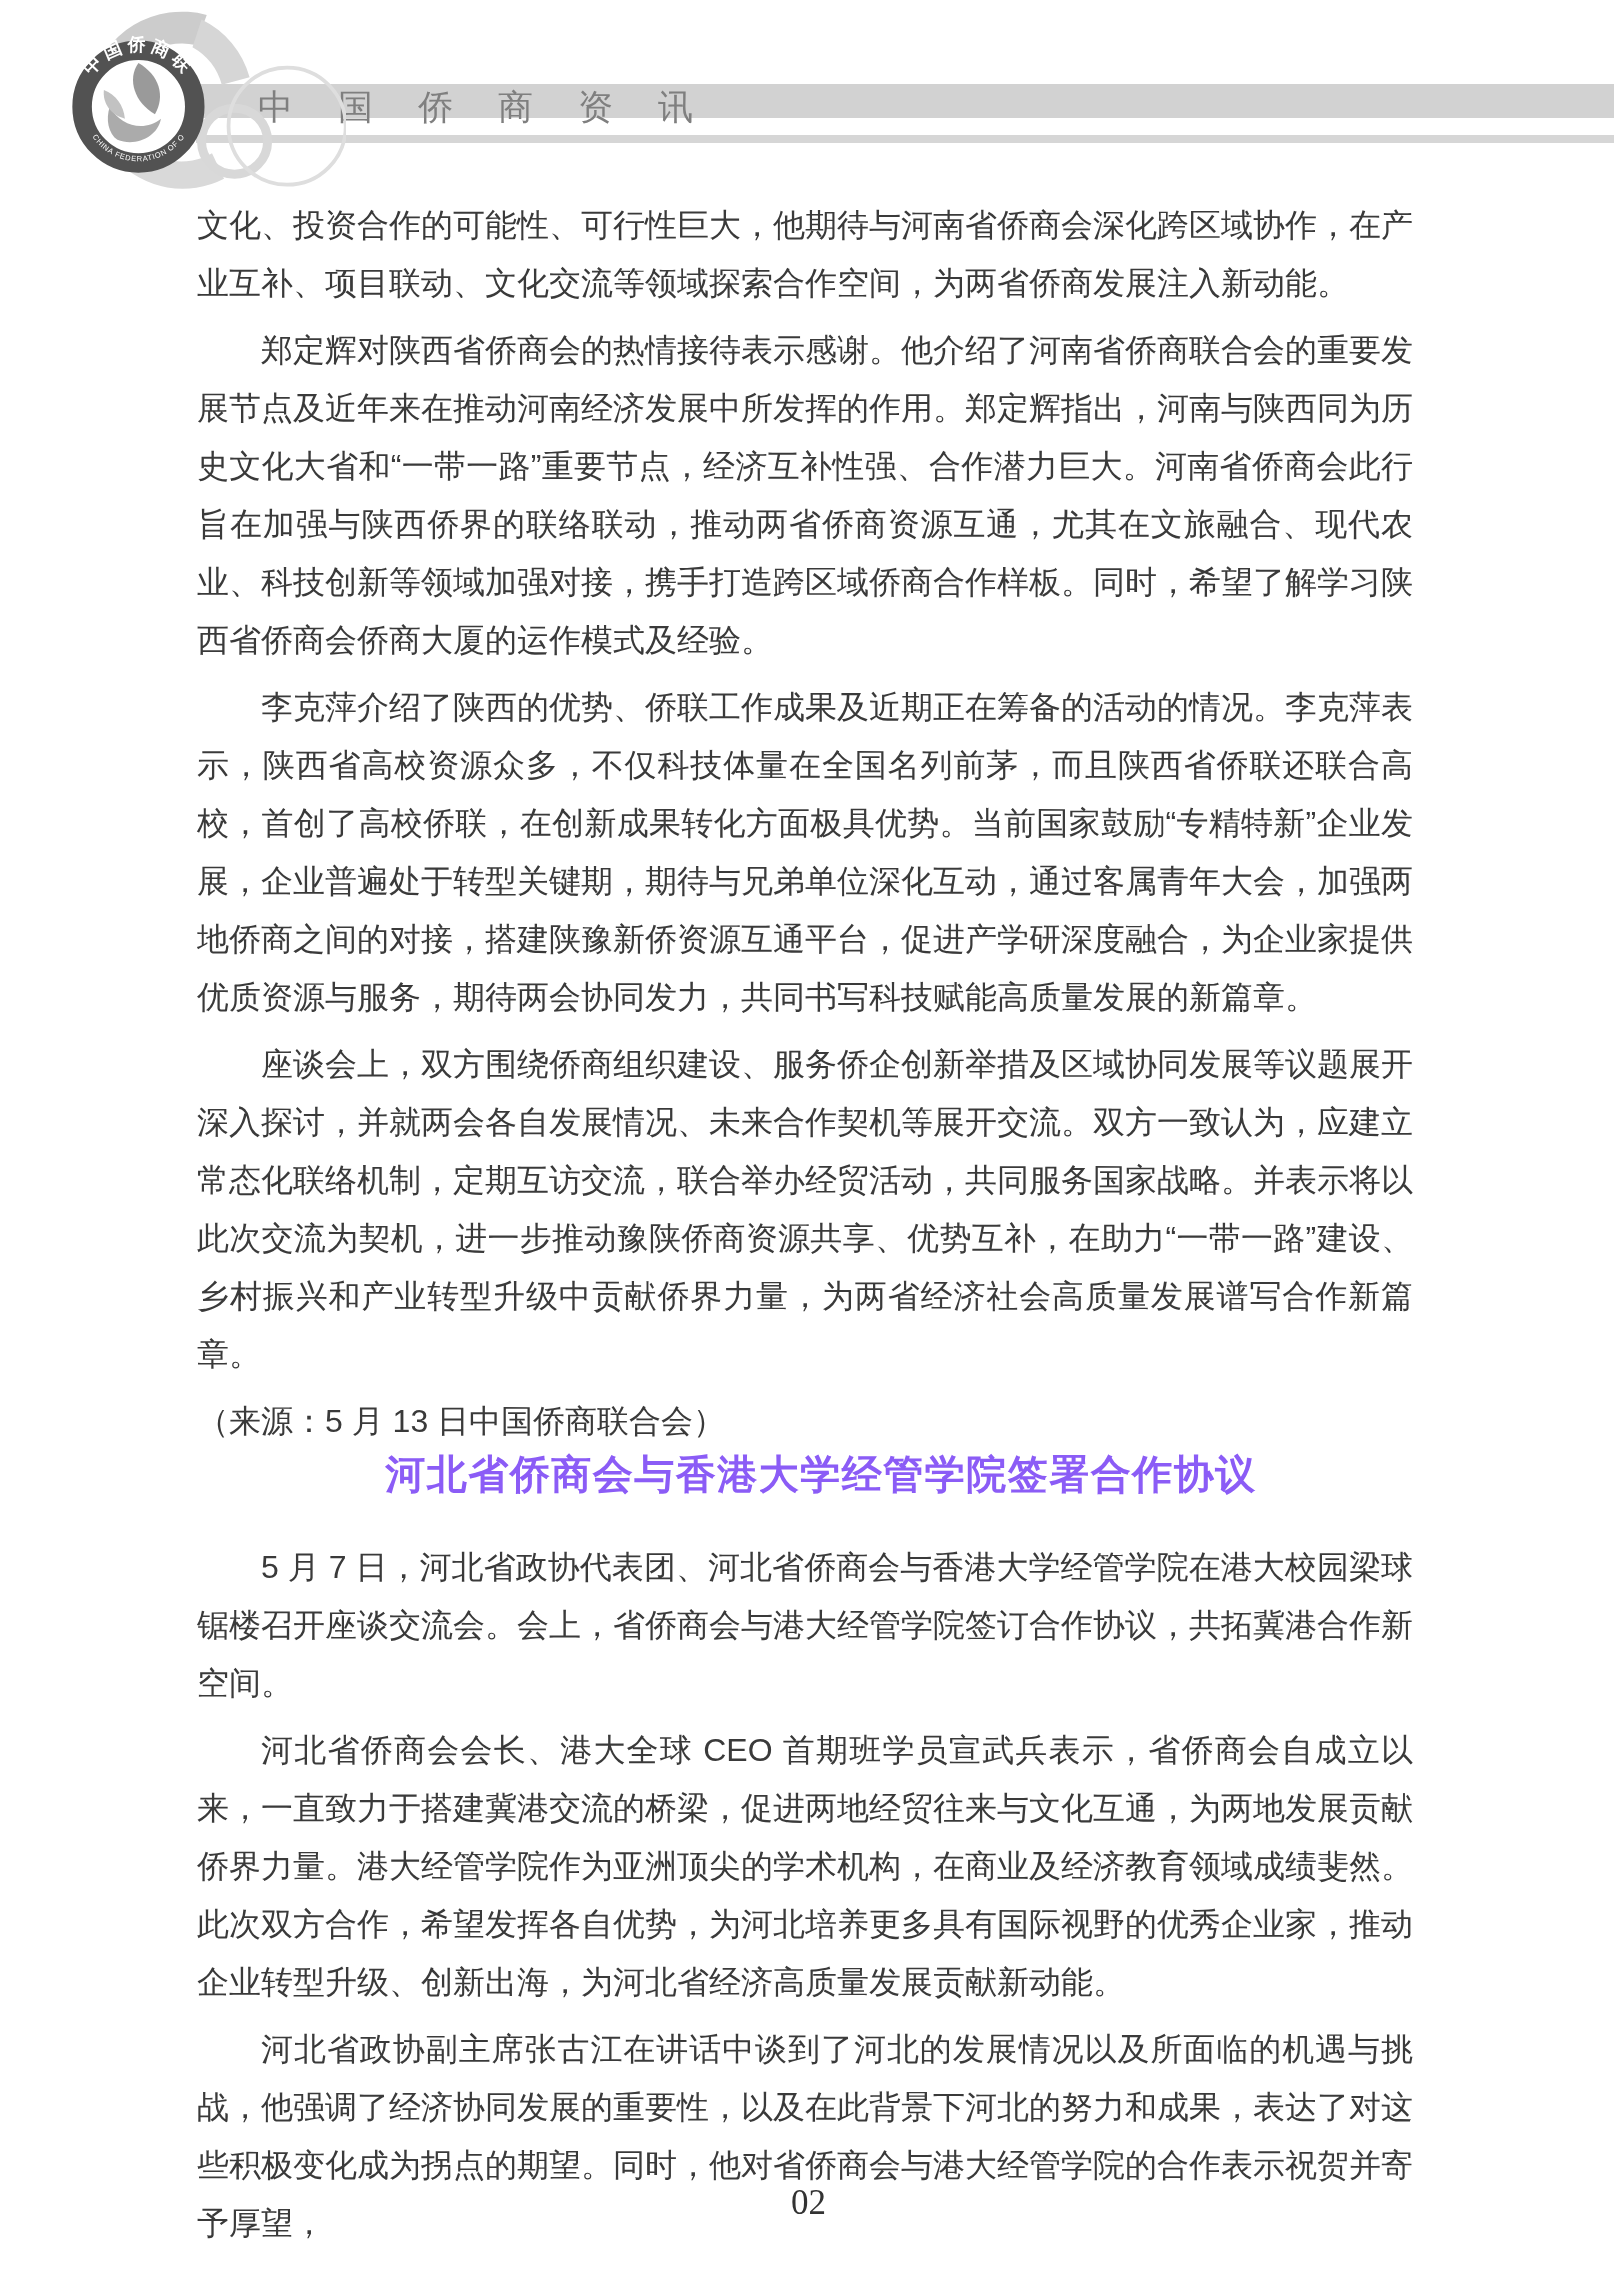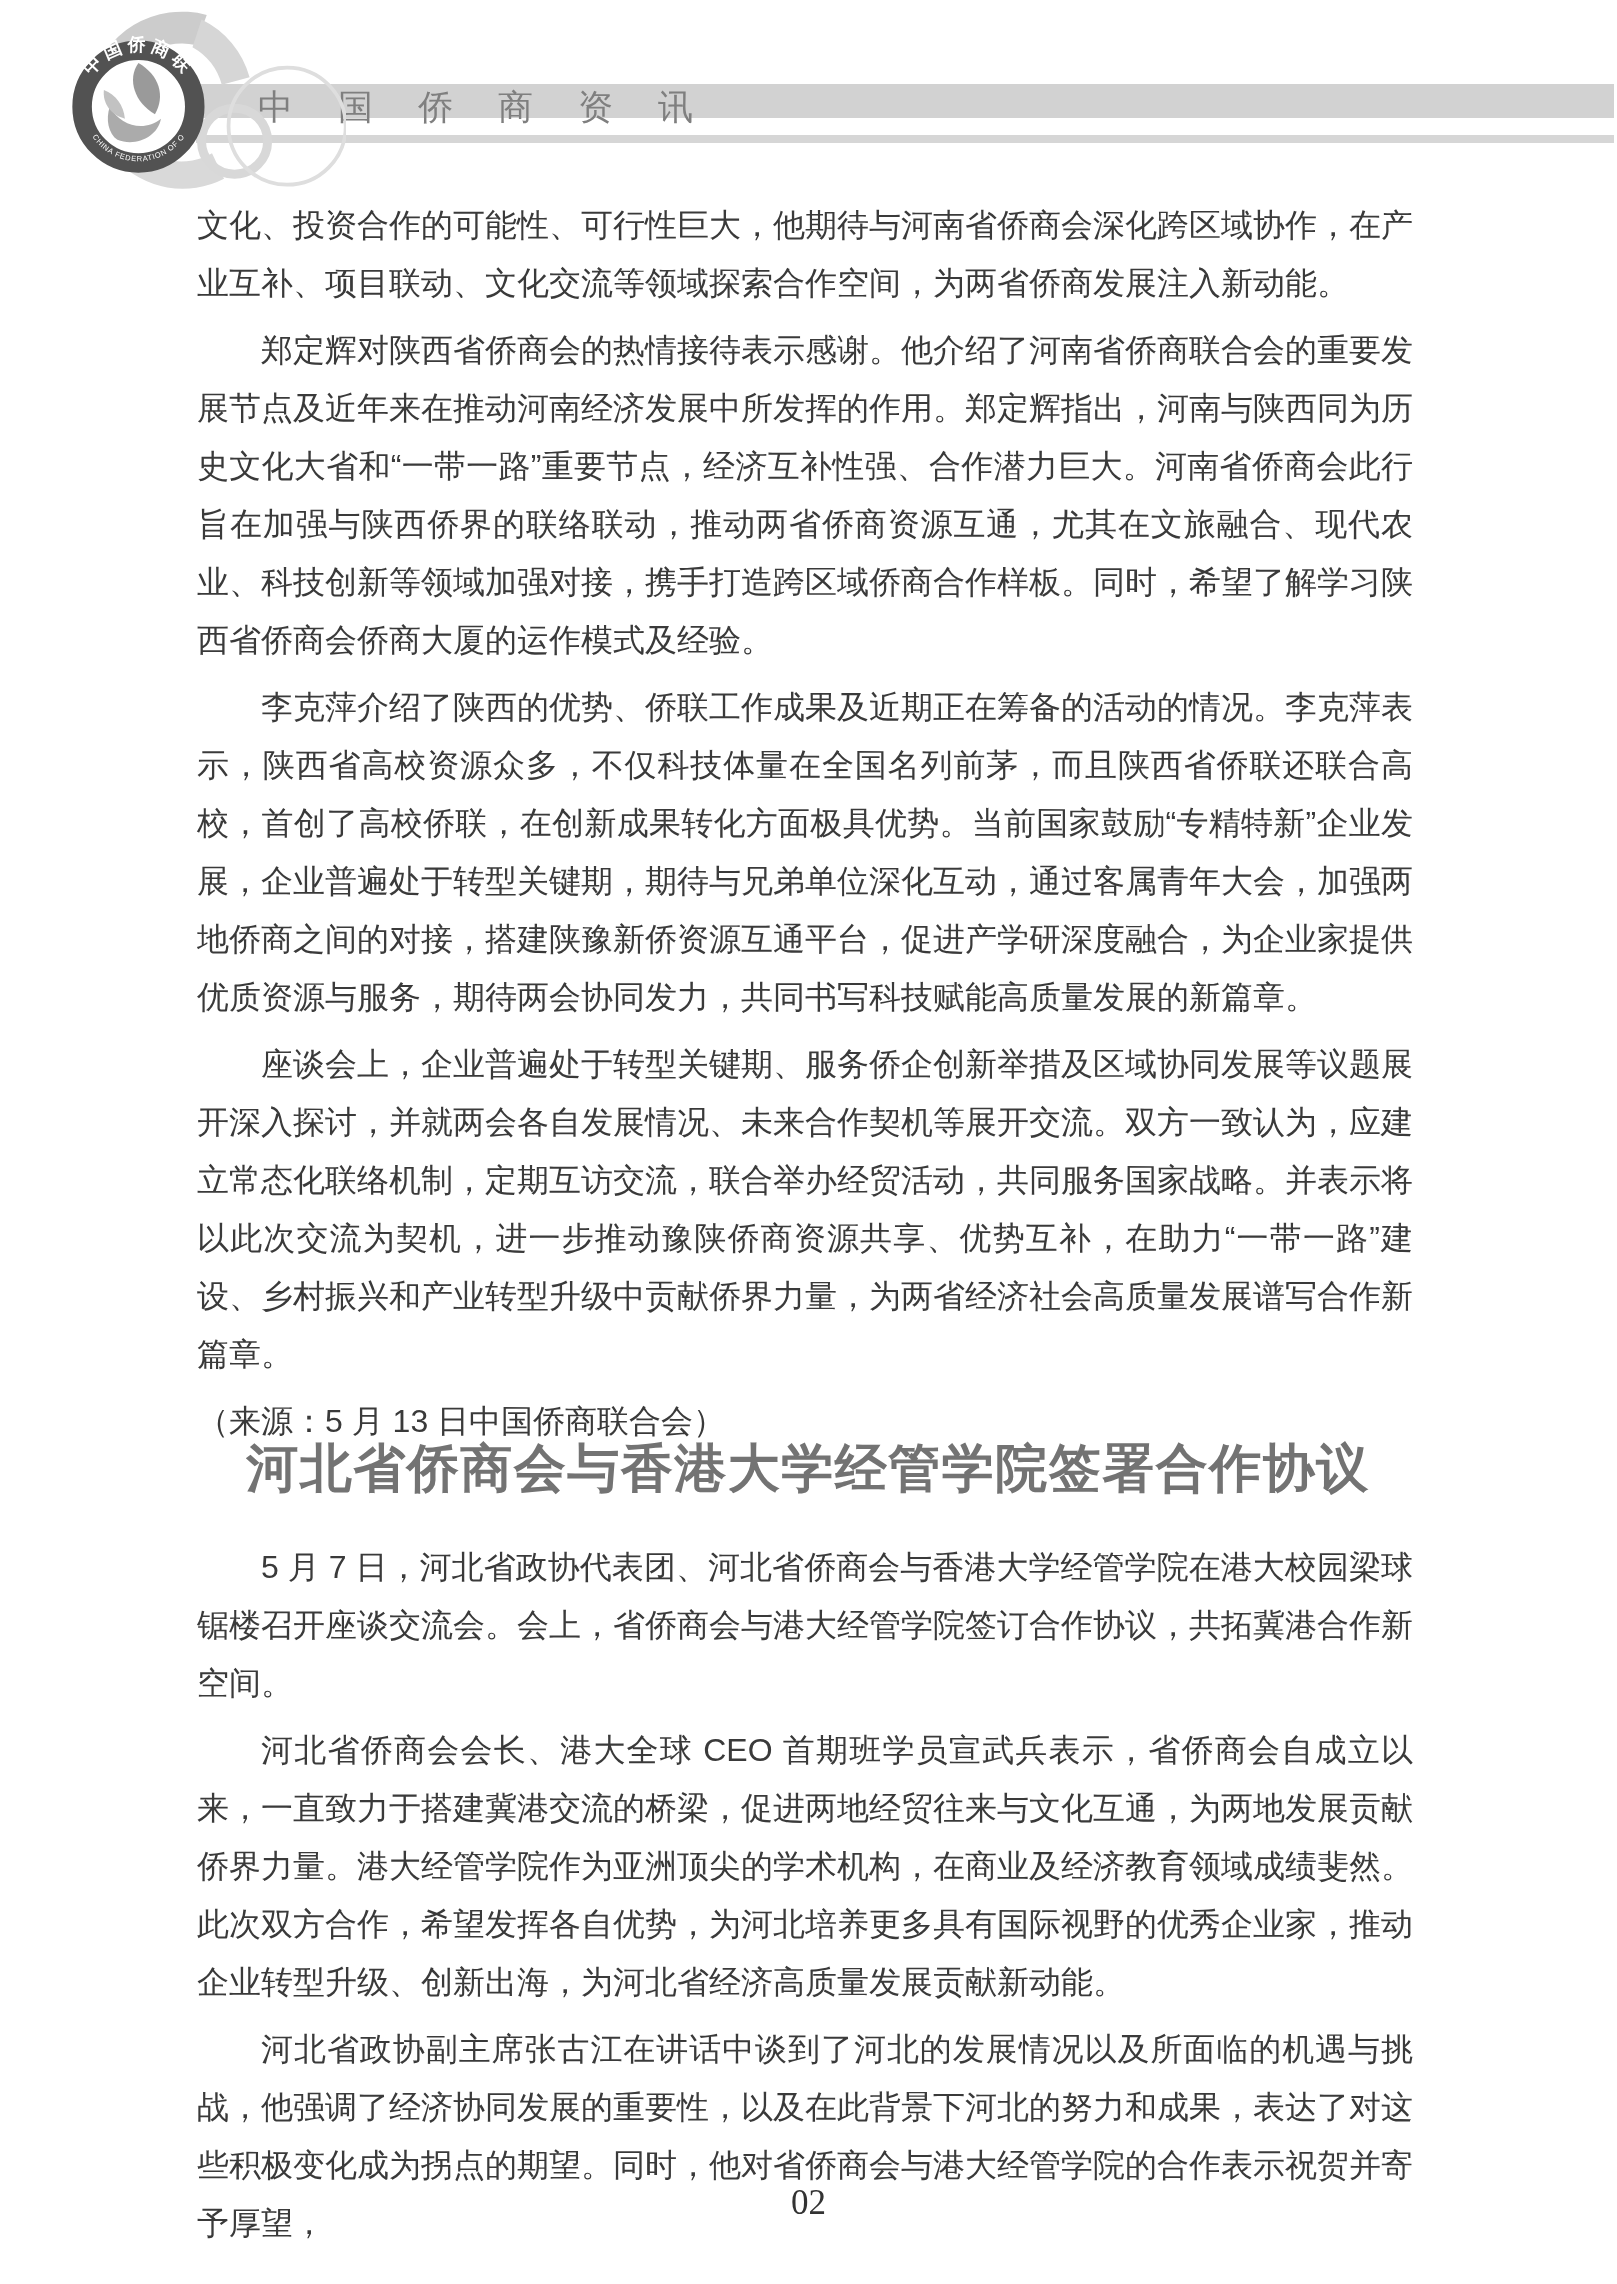--- a/index.html
+++ b/index.html
@@ -54,25 +54,25 @@
   .article p.continued{text-indent:0;}
   .article p.source{text-align:left;text-indent:0;}
   #article-prev{top:187px;}
   #article-hebei{top:1529px;}
 
   .section-title{
     position:absolute;
     left:188px; width:1234px;
     top:1431px;
     text-align:center;
-    font-size:52px;
+    font-size:40px;
     font-weight:bold;
     letter-spacing:1.5px;
-    color:#737373;
-    margin:3px;
+    color:#8b5cf6;
+    margin:16px;
   }
 
   
   .page-number{
     position:absolute;
     left:0; width:100%;
     top:2183px;
     text-align:center;
     font-family:"Liberation Serif", serif;
     font-size:35px;
@@ -117,21 +117,21 @@
         <path d="M86,134 C100,160 132,168 154,150 C150,174 120,188 96,178 C84,170 80,150 86,134 Z" fill="#ababab"></path>
         <path d="M78,112 C94,118 104,132 106,150 C88,146 76,130 78,112 Z" fill="#c2c2c2"></path>
       </g>
     </g>
   </svg>
 
   <div class="article" id="article-prev">
     <p class="continued">文化、投资合作的可能性、可行性巨大，他期待与河南省侨商会深化跨区域协作，在产业互补、项目联动、文化交流等领域探索合作空间，为两省侨商发展注入新动能。</p>
     <p>郑定辉对陕西省侨商会的热情接待表示感谢。他介绍了河南省侨商联合会的重要发展节点及近年来在推动河南经济发展中所发挥的作用。郑定辉指出，河南与陕西同为历史文化大省和“一带一路”重要节点，经济互补性强、合作潜力巨大。河南省侨商会此行旨在加强与陕西侨界的联络联动，推动两省侨商资源互通，尤其在文旅融合、现代农业、科技创新等领域加强对接，携手打造跨区域侨商合作样板。同时，希望了解学习陕西省侨商会侨商大厦的运作模式及经验。</p>
     <p>李克萍介绍了陕西的优势、侨联工作成果及近期正在筹备的活动的情况。李克萍表示，陕西省高校资源众多，不仅科技体量在全国名列前茅，而且陕西省侨联还联合高校，首创了高校侨联，在创新成果转化方面极具优势。当前国家鼓励“专精特新”企业发展，企业普遍处于转型关键期，期待与兄弟单位深化互动，通过客属青年大会，加强两地侨商之间的对接，搭建陕豫新侨资源互通平台，促进产学研深度融合，为企业家提供优质资源与服务，期待两会协同发力，共同书写科技赋能高质量发展的新篇章。</p>
-    <p>座谈会上，企业普遍处于转型关键期、服务侨企创新举措及区域协同发展等议题展开深入探讨，并就两会各自发展情况、未来合作契机等展开交流。双方一致认为，应建立常态化联络机制，定期互访交流，联合举办经贸活动，共同服务国家战略。并表示将以此次交流为契机，进一步推动豫陕侨商资源共享、优势互补，在助力“一带一路”建设、乡村振兴和产业转型升级中贡献侨界力量，为两省经济社会高质量发展谱写合作新篇章。</p>
+    <p>座谈会上，双方围绕侨商组织建设、服务侨企创新举措及区域协同发展等议题展开深入探讨，并就两会各自发展情况、未来合作契机等展开交流。双方一致认为，应建立常态化联络机制，定期互访交流，联合举办经贸活动，共同服务国家战略。并表示将以此次交流为契机，进一步推动豫陕侨商资源共享、优势互补，在助力“一带一路”建设、乡村振兴和产业转型升级中贡献侨界力量，为两省经济社会高质量发展谱写合作新篇章。</p>
     <p class="source">（来源：5 月 13 日中国侨商联合会）</p>
   </div>
 
   <h1 class="section-title">河北省侨商会与香港大学经管学院签署合作协议</h1>
 
   <div class="article" id="article-hebei">
     <p>5 月 7 日，河北省政协代表团、河北省侨商会与香港大学经管学院在港大校园梁球锯楼召开座谈交流会。会上，省侨商会与港大经管学院签订合作协议，共拓冀港合作新空间。</p>
     <p>河北省侨商会会长、港大全球 CEO 首期班学员宣武兵表示，省侨商会自成立以来，一直致力于搭建冀港交流的桥梁，促进两地经贸往来与文化互通，为两地发展贡献侨界力量。港大经管学院作为亚洲顶尖的学术机构，在商业及经济教育领域成绩斐然。此次双方合作，希望发挥各自优势，为河北培养更多具有国际视野的优秀企业家，推动企业转型升级、创新出海，为河北省经济高质量发展贡献新动能。</p>
     <p>河北省政协副主席张古江在讲话中谈到了河北的发展情况以及所面临的机遇与挑战，他强调了经济协同发展的重要性，以及在此背景下河北的努力和成果，表达了对这些积极变化成为拐点的期望。同时，他对省侨商会与港大经管学院的合作表示祝贺并寄予厚望，</p>
   </div>

